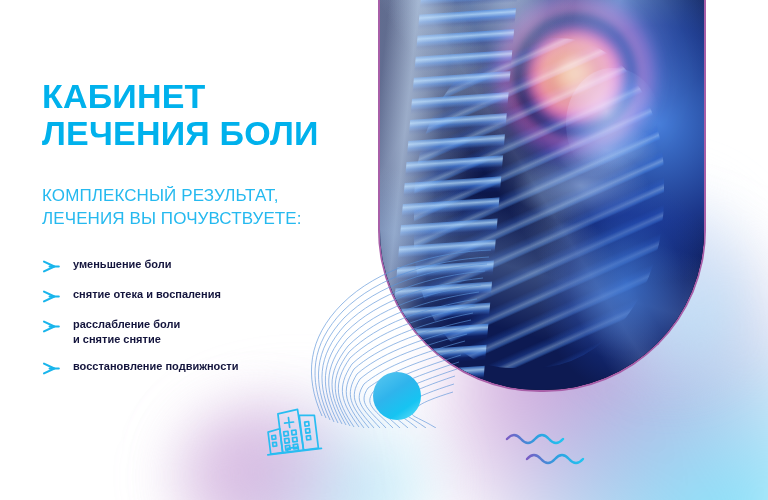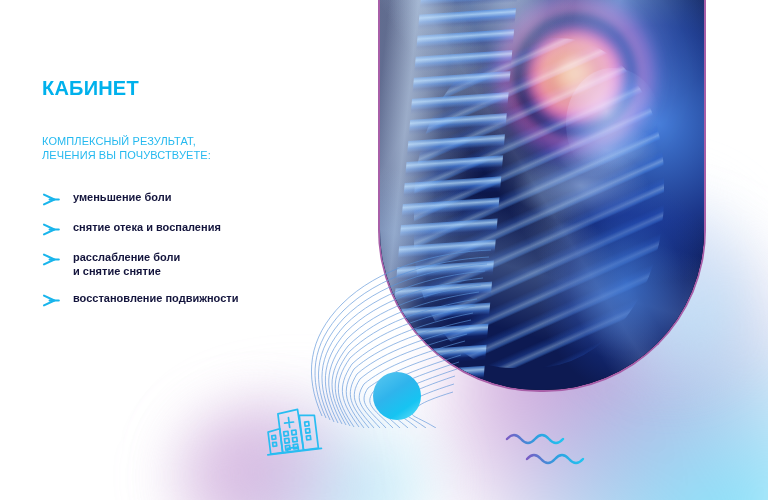--- a/index.html
+++ b/index.html
@@ -261,31 +261,31 @@
 
   
   #text-col {
     position: absolute;
     left: 42px;
     top: 78px;
     width: 330px;
   }
   #headline {
     margin: 0;
-    font-size: 20px;
+    font-size: 34px;
     line-height: 1.08;
     font-weight: 700;
     letter-spacing: 0.2px;
     color: #00b1ec;
     font-family: "Liberation Sans", sans-serif;
   }
   #headline .hl-line { display: block; white-space: nowrap; }
   #subhead {
     margin: 34px 0 0 0;
-    font-size: 11px;
+    font-size: 17px;
     line-height: 1.32;
     font-weight: 400;
     letter-spacing: 0.1px;
     color: #25b9ef;
     font-family: "Liberation Sans", sans-serif;
   }
   #subhead .sh-line { display: block; white-space: nowrap; }
 
   #benefit-list {
     margin: 27px 0 0 0;
@@ -411,20 +411,21 @@
     <g fill="none" stroke="url(#wave-grad)" stroke-width="2.4" stroke-linecap="round">
       <path d="M2,11 q7,-8 14,0 t14,0 t14,0 t14,0"></path>
       <path d="M22,31 q7,-8 14,0 t14,0 t14,0 t14,0"></path>
     </g>
   </svg>
 
   <div id="text-col">
 
     <h1 id="headline">
       <span class="hl-line">КАБИНЕТ</span>
+      <span class="hl-line">ЛЕЧЕНИЯ БОЛИ</span>
     </h1>
 
     <h2 id="subhead">
       <span class="sh-line">КОМПЛЕКСНЫЙ РЕЗУЛЬТАТ,</span>
       <span class="sh-line">ЛЕЧЕНИЯ ВЫ ПОЧУВСТВУЕТЕ:</span>
     </h2>
 
     <ul id="benefit-list">
 
       <li class="benefit">

